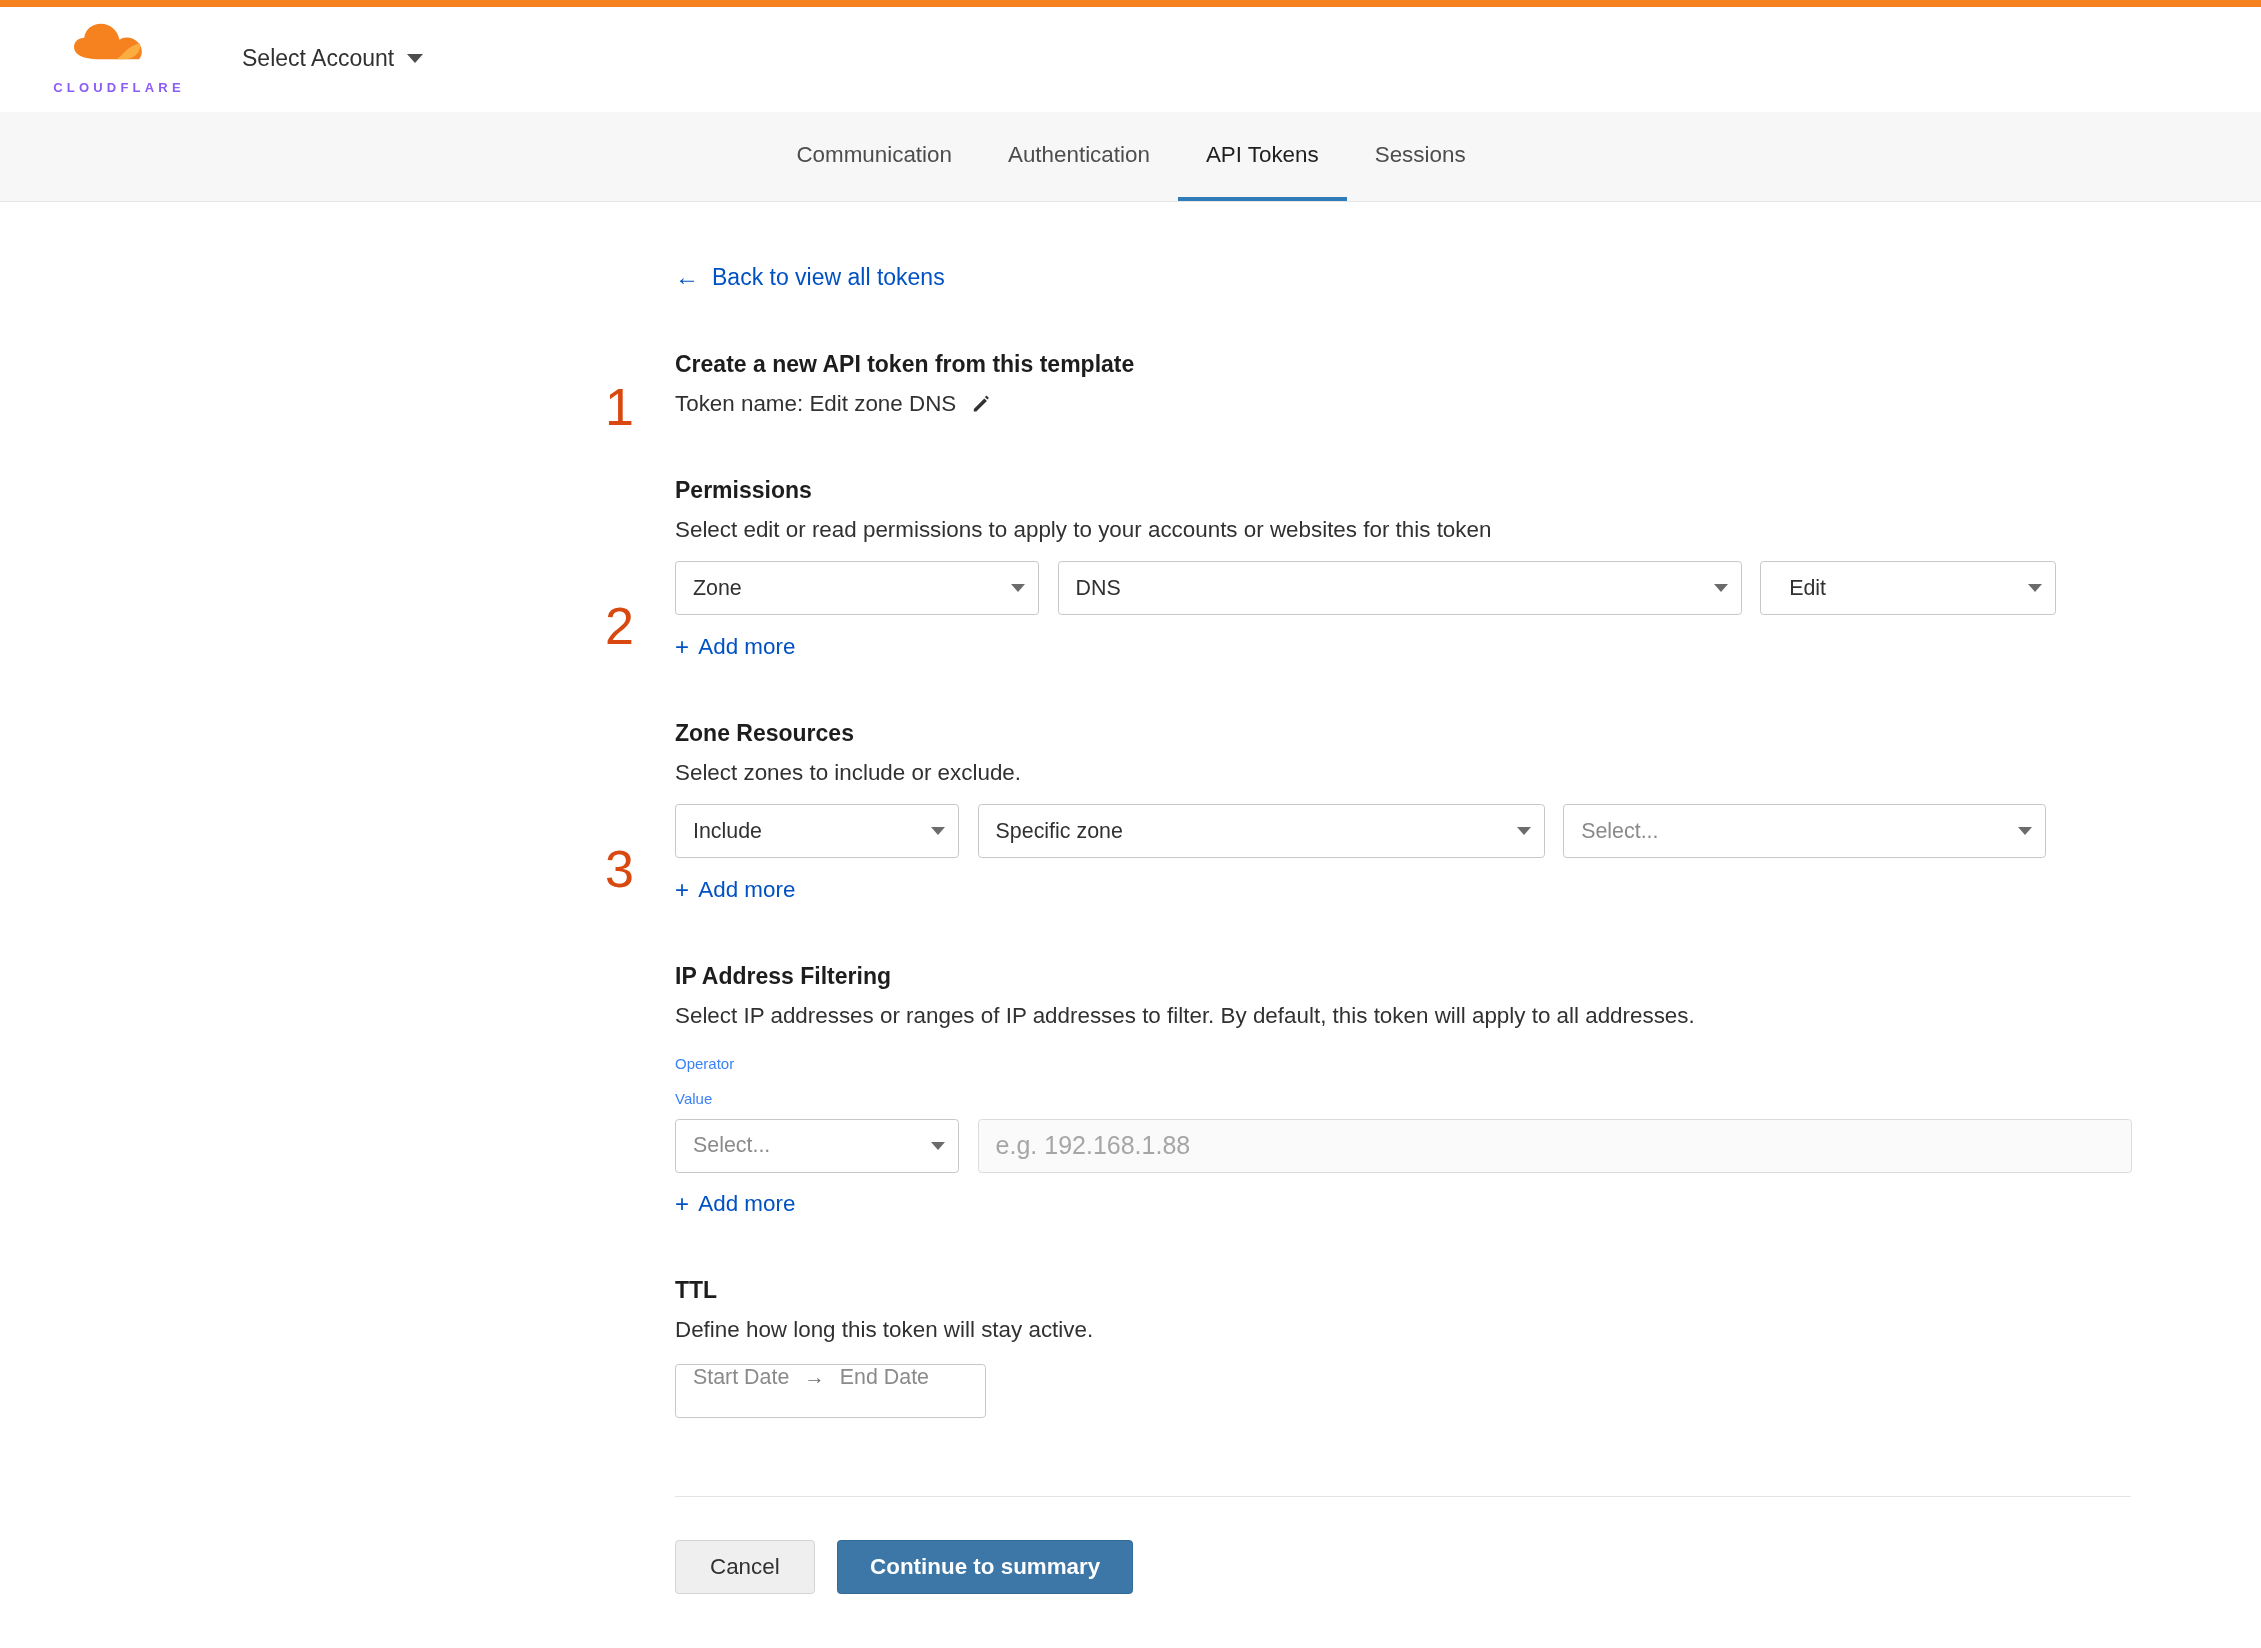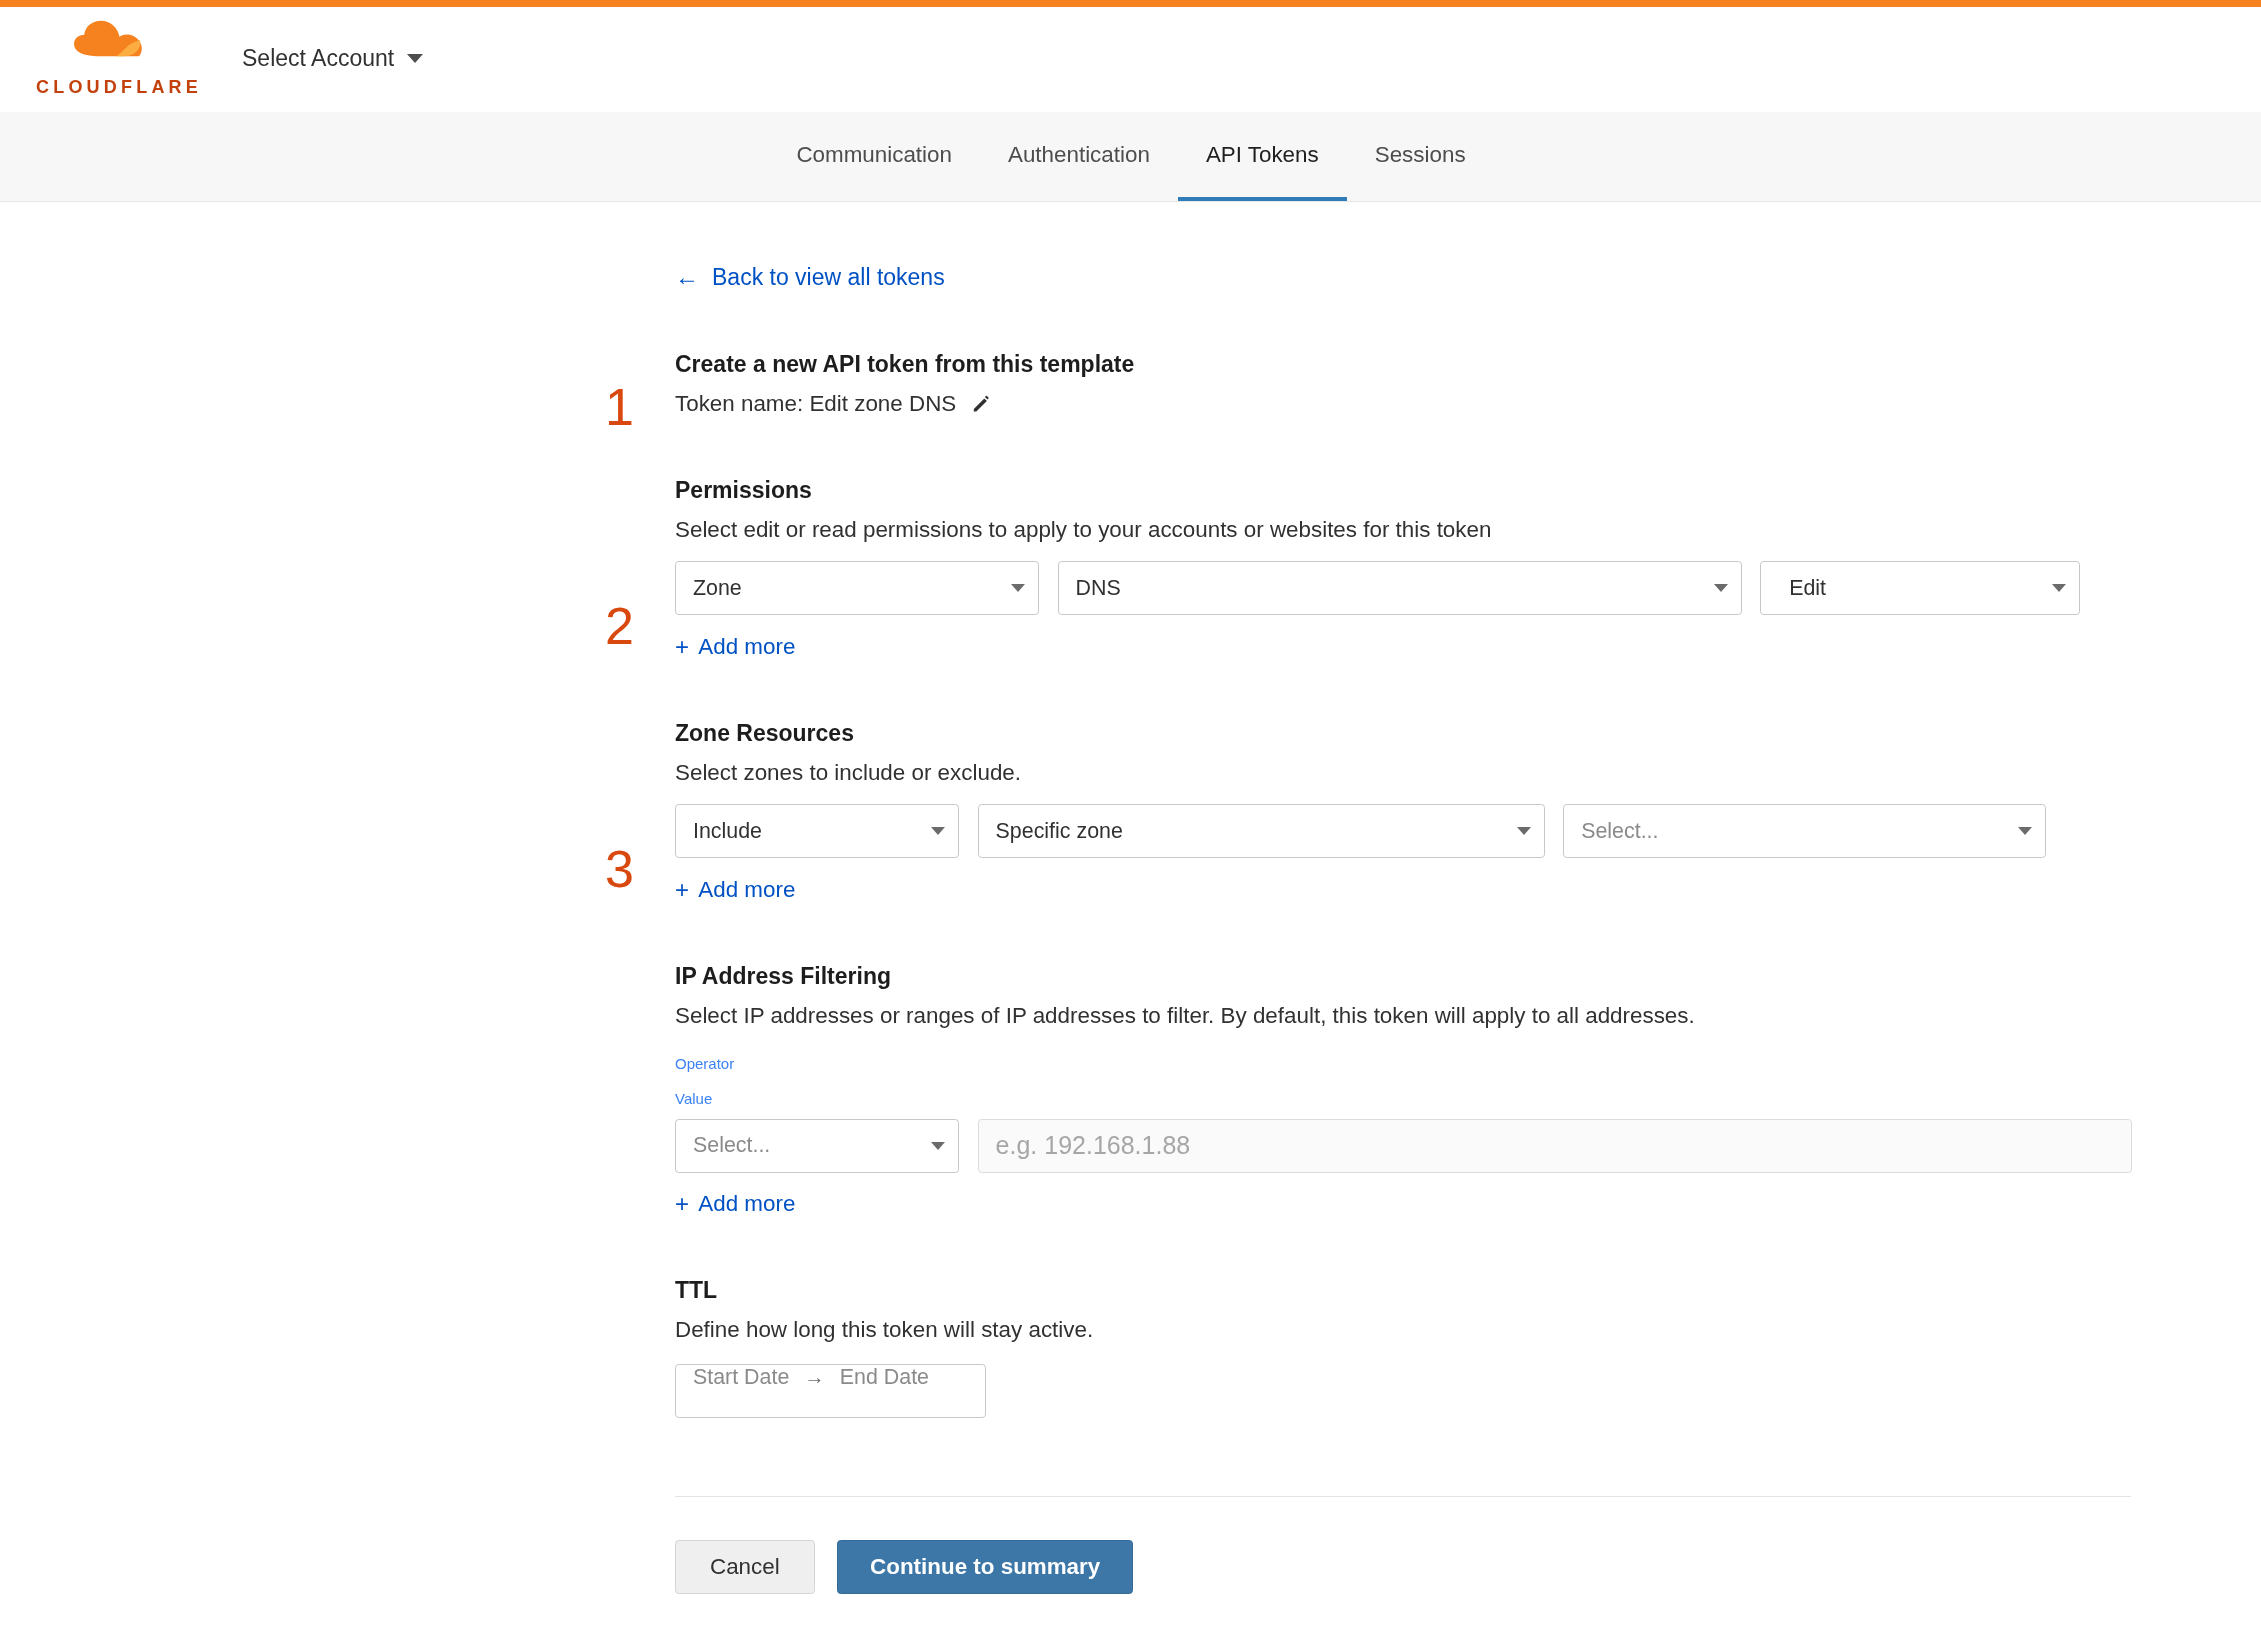--- a/index.html
+++ b/index.html
@@ -29,24 +29,24 @@
   .logo {
     width: 186px;
     display: flex;
     flex-direction: column;
     align-items: center;
     justify-content: center;
     margin-right: 30px;
   }
   .logo svg { display: block; }
   .logo-word {
-    font-size: 18px;
+    font-size: 13px;
     font-weight: bold;
     letter-spacing: 4.2px;
-    color: #c2410c;
+    color: #8b5cf6;
     margin-top: 19px;
   }
   .account-select {
     display: flex;
     align-items: center;
     gap: 13px;
     font-size: 23px;
     color: #313131;
     cursor: pointer;
   }
@@ -156,21 +156,21 @@
   .sel.placeholder { color: #8a8a8a; }
   .sel .arrow {
     width: 0; height: 0;
     border-left: 7.5px solid transparent;
     border-right: 7.5px solid transparent;
     border-top: 8.4px solid #6b6b6b;
     margin-left: 11.2px;
   }
   .w-zone { width: 364px; }
   .w-dns { width: 684px; }
-  .w-edit { width: 320px; padding-left: 28px; }
+  .w-edit { width: 296px; padding-left: 28px; }
   .w-include { width: 284px; }
   .w-specific { width: 567px; }
   .w-zoneselect { width: 483px; }
   .w-operator { width: 284px; }
 
   .add-more {
     display: flex;
     align-items: center;
     gap: 9.3px;
     color: #0051c3;

